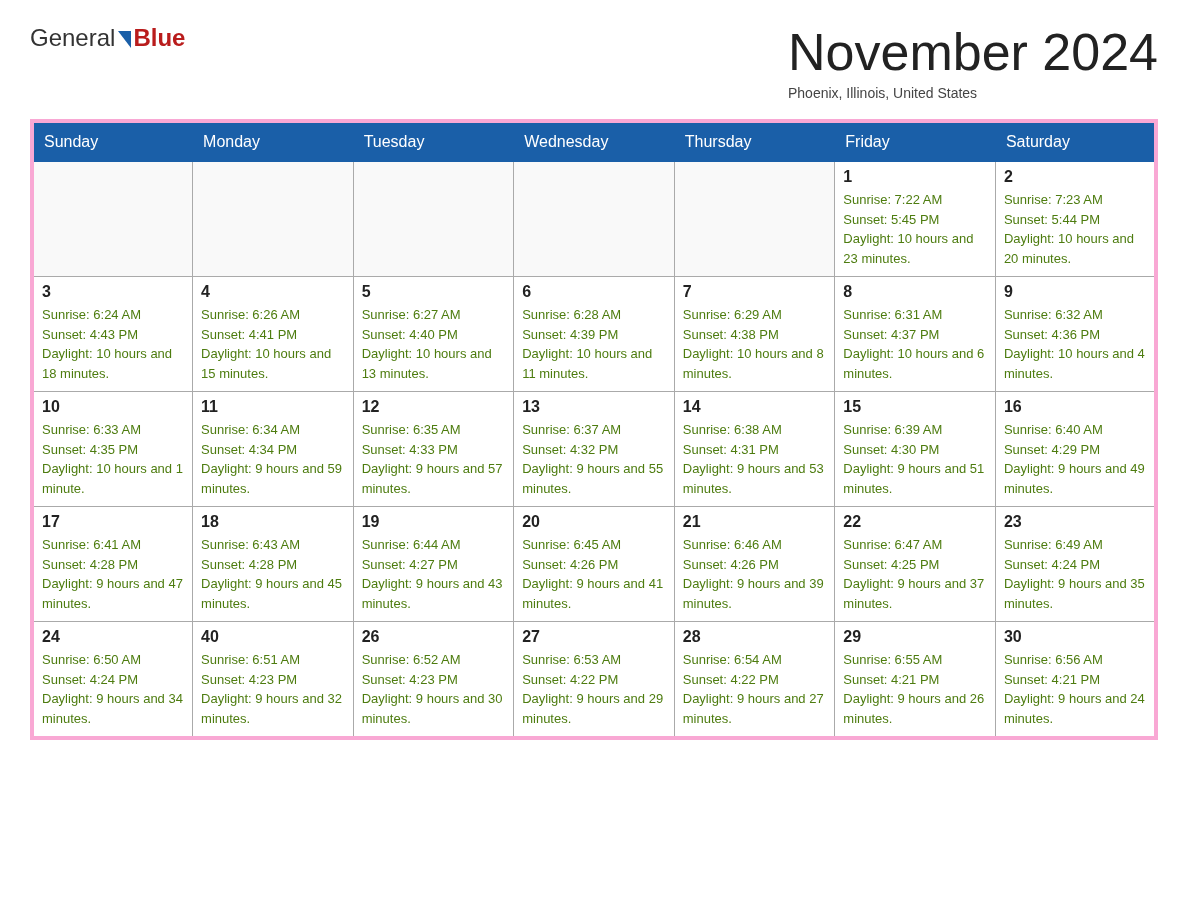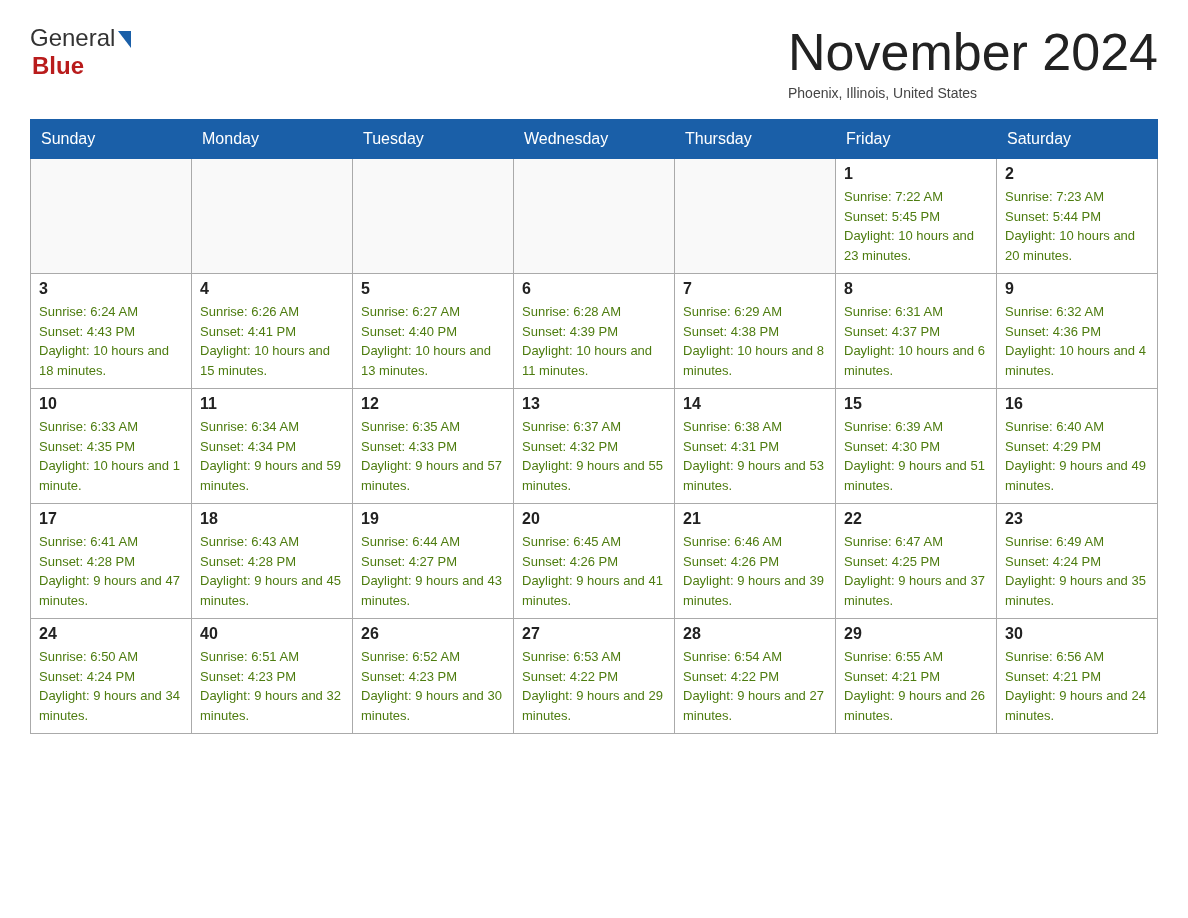--- a/index.html
+++ b/index.html
@@ -27,21 +27,21 @@
     }
     .title-section h2 {
       font-size: 14px;
       font-weight: normal;
       color: #444;
       margin-top: 4px;
     }
     .calendar {
       width: 100%;
       border-collapse: collapse;
-      border: 1px solid #f9a8d4;
+      border: 4px solid #f9a8d4;
     }
     .calendar th {
       background-color: #1a5fa8;
       color: #fff;
       font-size: 16px;
       font-weight: normal;
       padding: 10px 10px;
       text-align: left;
       border: 1px solid #1a5fa8;
     }
@@ -67,21 +67,21 @@
       color: #4d7c0f;
     }
     .empty-cell {
       background: #f9f9f9;
     }
     .calendar tr:not(:last-child) td {
       border-bottom: 1px solid #aaa;
     }
     .logo-container {
       display: flex;
-      flex-direction: column;
+      flex-direction: row;
       align-items: flex-start;
     }
     .logo-row1 {
       display: flex;
       align-items: center;
     }
     .logo-word-general {
       font-size: 24px;
       color: #333;
       font-weight: normal;

